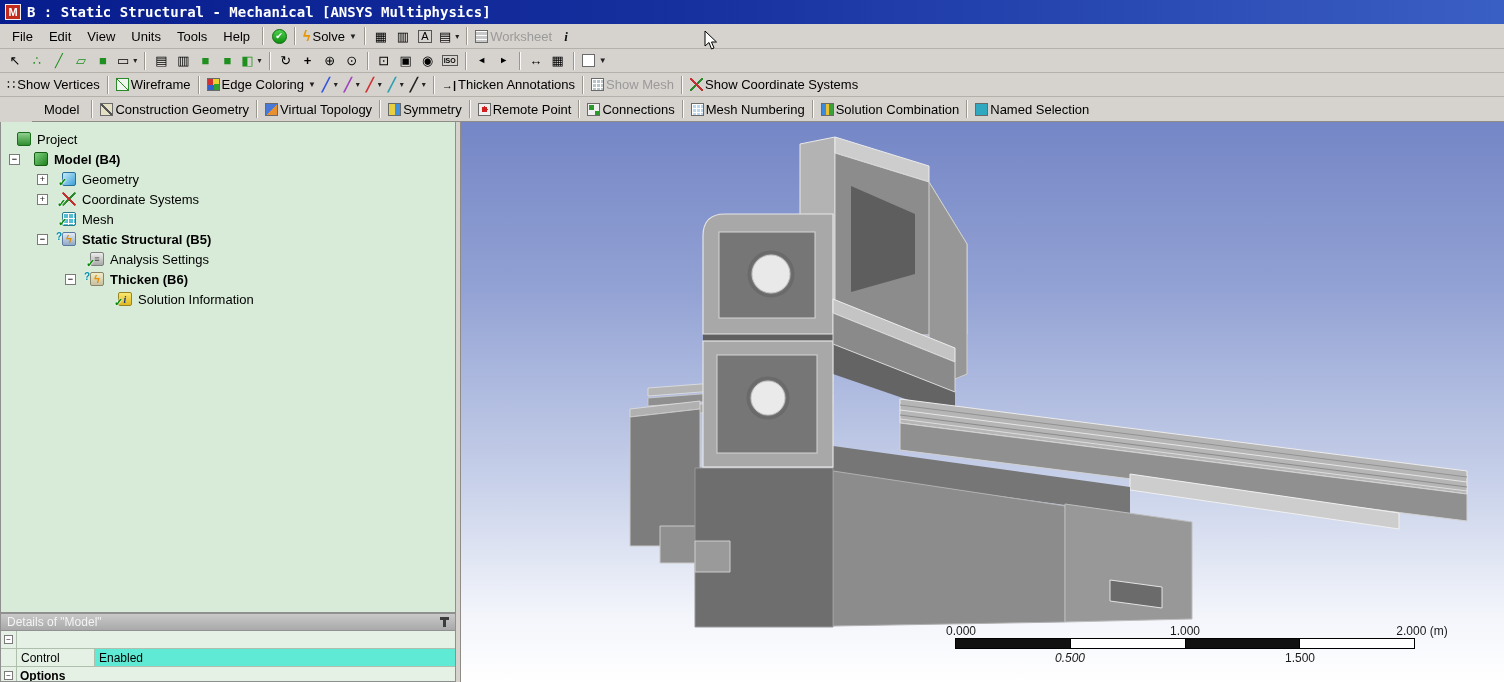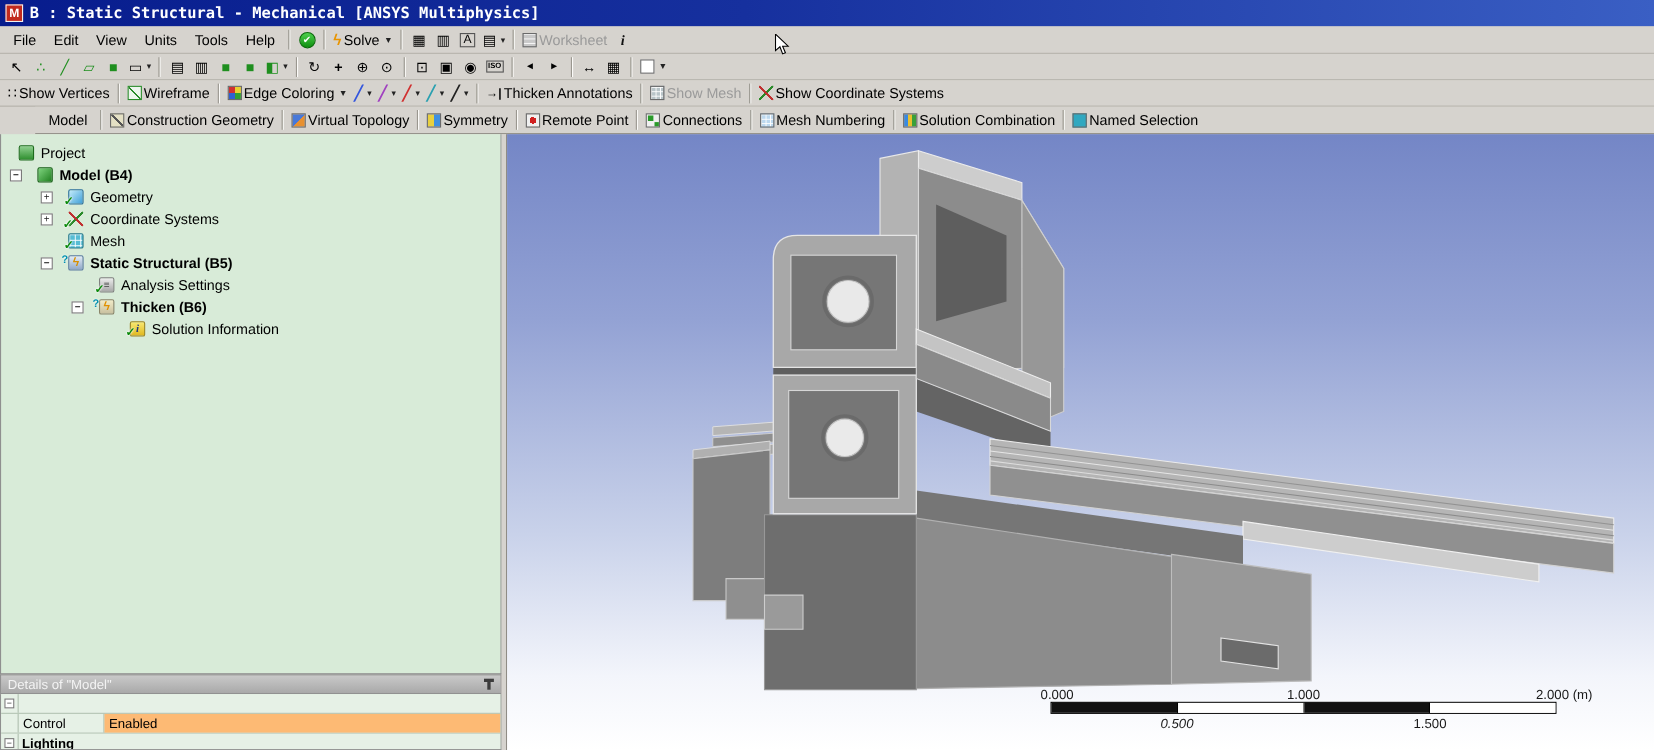--- a/index.html
+++ b/index.html
@@ -98,21 +98,21 @@
     font-size:11px; font-weight:bold; text-shadow:0 0 2px #fff,0 0 2px #fff; font-style:normal; }
   .ovl-q::before { content:"?"; position:absolute; left:-7px; top:-2px; color:#0090b0;
     font-size:10px; font-weight:bold; text-shadow:0 0 2px #fff; font-style:normal; }
 
   .details { flex:none; height:51px; background:#d8ebd8; border:1px solid #8f8f8f; border-top:none; overflow:hidden; }
   .drow { display:grid; grid-template-columns:16px 78px 1fr; height:18px; align-items:center;
     font-size:12px; border-bottom:1px solid #aebfae; background:#e6f1e6; }
   .dexp { display:flex; align-items:center; justify-content:center; border-right:1px solid #aebfae; height:100%; }
   .dcat { grid-column:2 / 4; font-weight:bold; padding-left:3px; }
   .dname { padding-left:4px; height:100%; display:flex; align-items:center; border-right:1px solid #aebfae; }
-  .dvalue { background:#fdba74; height:100%; display:flex; align-items:center; padding-left:4px; }
+  .dvalue { background:#5eead4; height:100%; display:flex; align-items:center; padding-left:4px; }
 
   
   .viewport { flex:1; position:relative; overflow:hidden;
     background:linear-gradient(180deg,#7486c6 0%,#93a2d4 30%,#c9d2ea 65%,#f3f5fb 88%,#ffffff 100%); }
   .viewport svg.model { position:absolute; left:0; top:0; }
 
   .scalebar { position:absolute; left:494px; top:502px; width:460px; height:42px; font-size:12px; color:#1a1a1a; }
   .sb-lab { position:absolute; transform:translateX(-50%); white-space:nowrap; }
   .sb-bar { position:absolute; top:14px; left:0; width:460px; height:11px; border:1px solid #000; display:flex; }
   .sb-seg { flex:1; border-right:1px solid #000; }
@@ -418,21 +418,21 @@
       </div>
       <div class="drow">
         <span class="dexp"></span>
         <span class="dname">Control</span>
         <span class="dvalue">Enabled</span>
       </div>
       <div class="drow">
         <span class="dexp">
             <span class="exp minus small"></span>
           </span>
-        <span class="dcat">Lighting</span>
+        <span class="dcat">Options</span>
       </div>
     </div>
   </div>
 
   <div class="gap"></div>
 
   <div class="viewport">
     <svg class="model" width="1043" height="560" viewBox="0 0 1043 560">
 
       <g>

